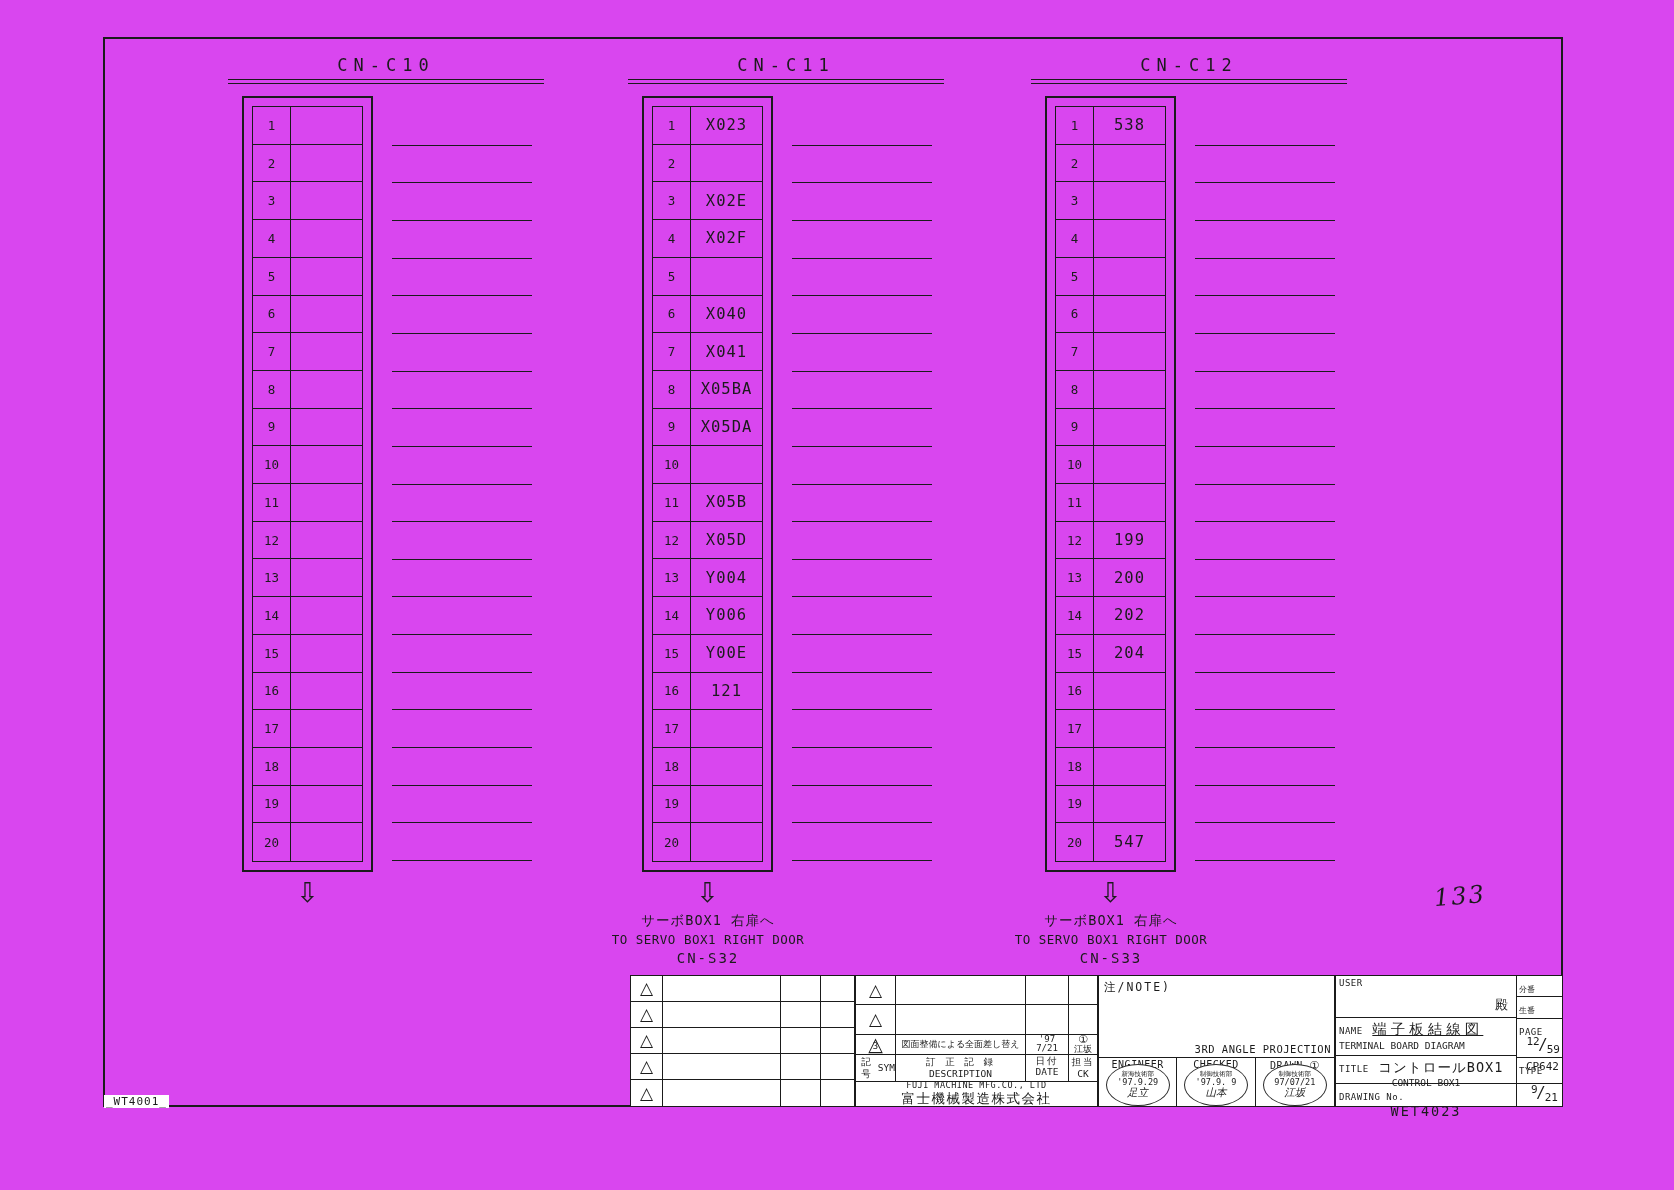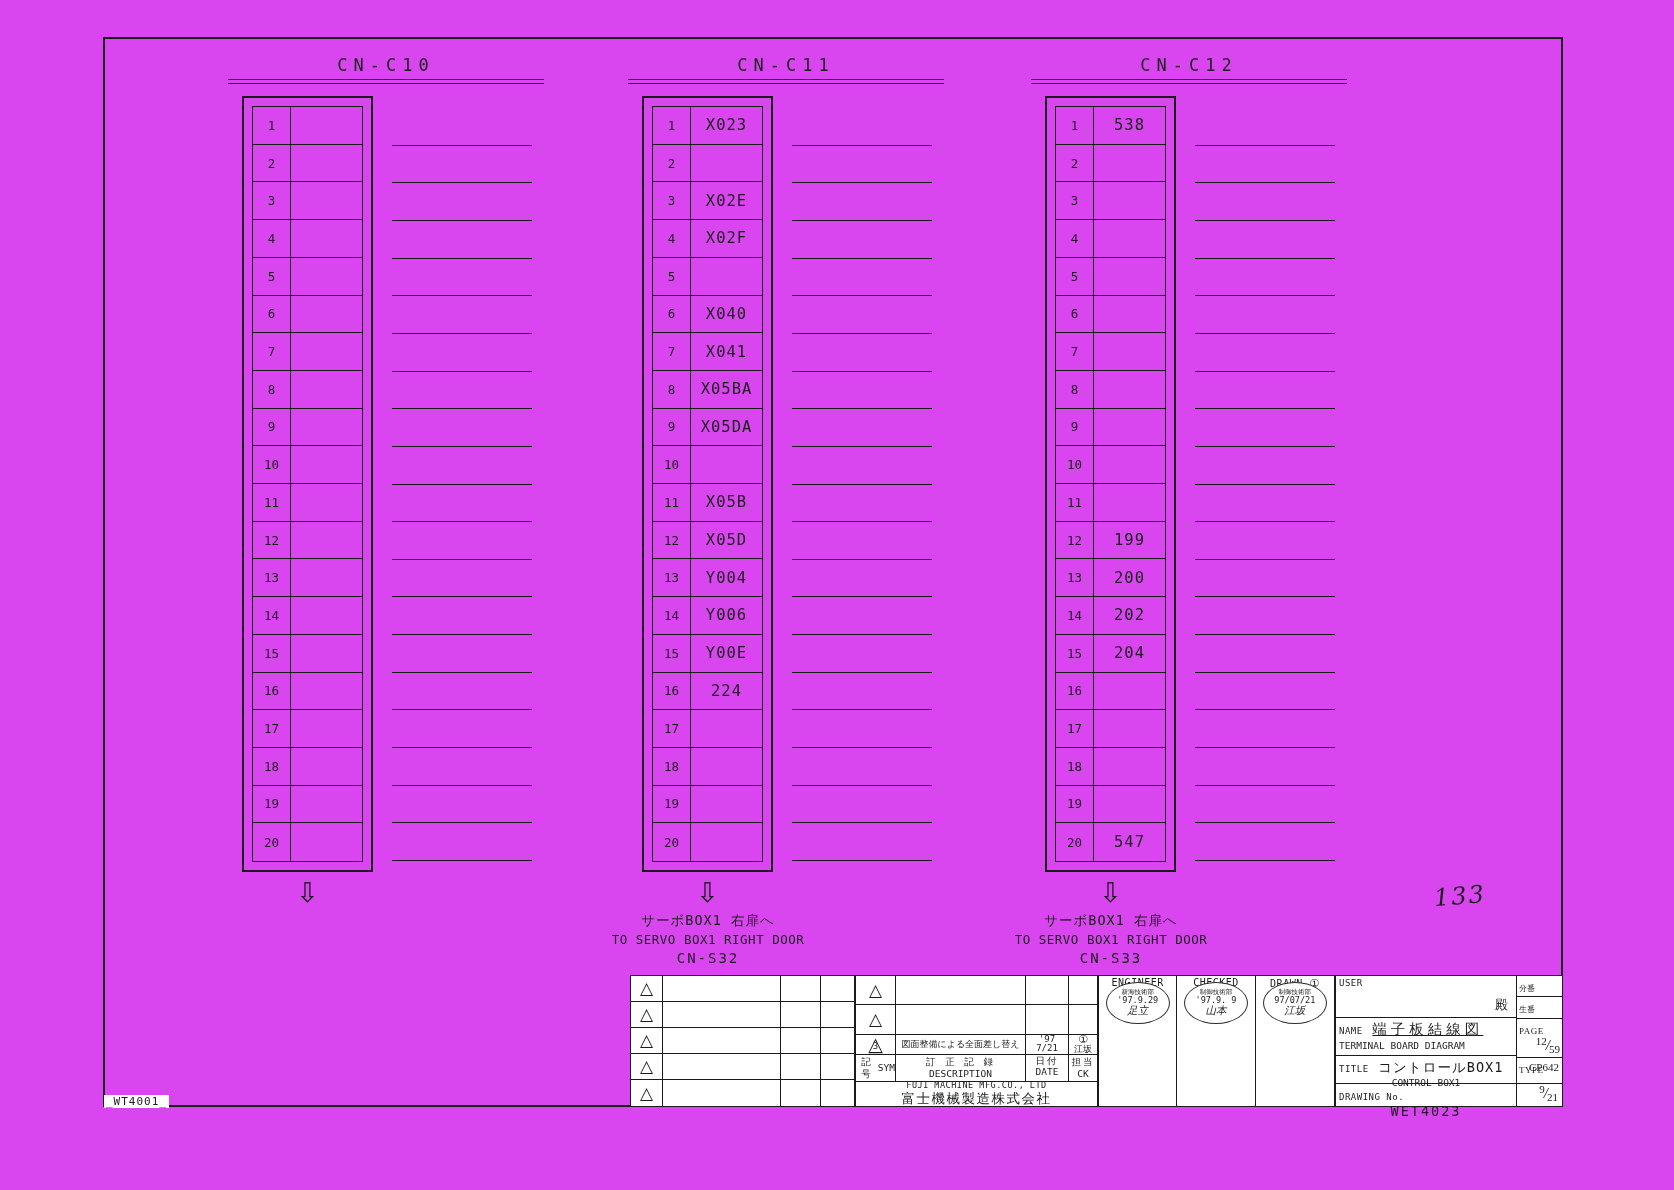--- a/index.html
+++ b/index.html
@@ -105,21 +105,21 @@
   #tono { position:absolute; right:8px; bottom:3px; font-size:13px; }
   #rowName { height:39px; padding:1px 3px; }
   #nameJp { font-size:14.5px; letter-spacing:4px;text-decoration:underline; }
   #nameEn { font-size:9.5px; margin-top:1px; white-space:nowrap; }
   #rowTitle { height:28px; padding:1px 3px; }
   #titleJp { font-size:13.5px; letter-spacing:1px; }
   #titleEn { font-size:9.5px; text-align:center; }
   #rowDraw { height:22px; padding:1px 3px; }
   #drawVal { text-align:center; font-size:13.5px; letter-spacing:2px; margin-top:-1px; }
   #rightCol { left:1517px; top:975px; width:46px; height:132px; display:flex; flex-direction:column; border-left:none; }
-  #rightCol .rrow { position:relative; border-bottom:1px solid #1b1b1b; padding:1px 2px;font-family:Liberation Serif, serif; }
+  #rightCol .rrow { position:relative; border-bottom:1px solid #1b1b1b; padding:1px 2px; }
   #rightCol .rrow:last-child { border-bottom:none; }
   .rr1 { height:21px; } .rr2 { height:22px; } .rr3 { height:39px; } .rr4 { height:26px; } .rr5 { flex:1; }
   .rlab { font-size:8px; }
   .fracd { display:inline-flex; align-items:center; font-size:11px; line-height:1; }
   .fracd .fn { position:relative; top:-4px; }
   .fracd .fs { font-size:15px; font-style:italic; margin:0 -1px; }
   .fracd .fd { position:relative; top:4px; }
   #pageFrac { position:absolute; right:2px; bottom:4px; }
   #typeVal { position:absolute; right:3px; bottom:10px; font-size:11px; }
   #sheetFrac { position:absolute; right:4px; bottom:5px; }
@@ -315,21 +315,21 @@
           <div class="crow">
             <div class="pin">14</div>
             <div class="sig">Y006</div>
           </div>
           <div class="crow">
             <div class="pin">15</div>
             <div class="sig">Y00E</div>
           </div>
           <div class="crow">
             <div class="pin">16</div>
-            <div class="sig">224</div>
+            <div class="sig">121</div>
           </div>
           <div class="crow">
             <div class="pin">17</div>
             <div class="sig"></div>
           </div>
           <div class="crow">
             <div class="pin">18</div>
             <div class="sig"></div>
           </div>
           <div class="crow">
@@ -587,20 +587,24 @@
     </div>
     <div class="brow r5">
       <div class="company">
         <div class="en">FUJI MACHINE MFG.CO., LTD</div>
         <div class="jp">富士機械製造株式会社</div>
       </div>
     </div>
   </div>
 
   <div id="noteBox" class="blk">
+    <div id="noteArea">
+      <div id="noteLabel">注/NOTE)</div>
+      <div id="projection">3RD ANGLE PROJECTION</div>
+    </div>
     <div id="stampRow">
       <div class="stamp-cell">
         <div class="stamp-label">ENGINEER</div>
         <div class="stamp">
           <span class="dept">新海技術部</span>
           <span class="date">'97.9.29</span>
           <span class="nm">足立</span>
         </div>
       </div>
       <div class="stamp-cell">

